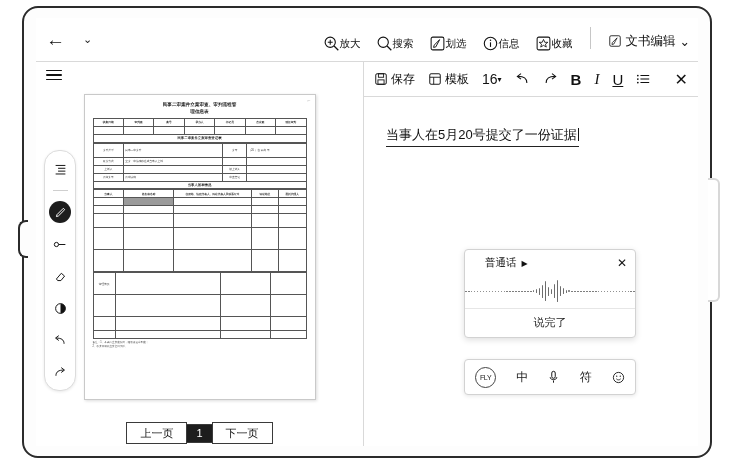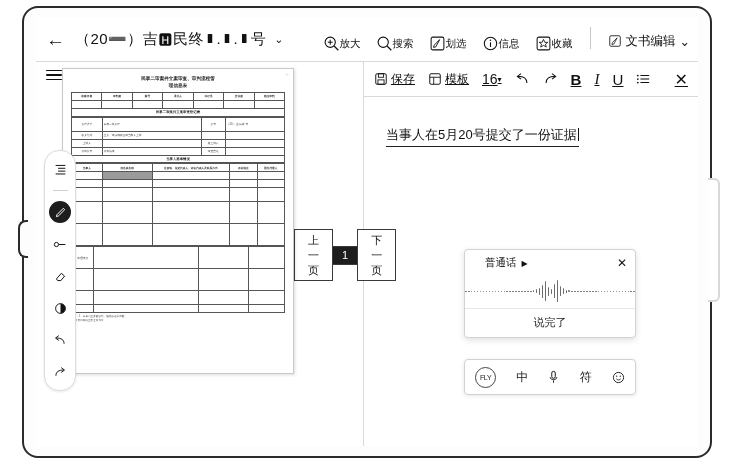--- a/index.html
+++ b/index.html
@@ -138,21 +138,21 @@
     position: relative;
     display: flex;
     height: calc(100% - 44px);
   }
   #left-pane {
     position: relative;
     width: 328px;
     border-right: 1px solid #d9d9d9;
     box-sizing: border-box;
     display: flex;
-    flex-direction: row;
+    flex-direction: column;
   }
   #right-pane {
     position: relative;
     flex: 1;
     display: flex;
     flex-direction: column;
   }
 
   
   #left-head {
@@ -352,21 +352,20 @@
   
   #edit-toolbar {
     height: 34px;
     display: flex;
     align-items: center;
     gap: 13px;
     padding: 0 10px;
     border-bottom: 1px solid #d9d9d9;
     font-size: 14px;
     color: #111;
-    text-decoration: underline;
   }
   .etool {
     display: flex;
     align-items: center;
     gap: 3px;
     cursor: pointer;
     white-space: nowrap;
   }
   .etool .t {
     font-size: 12px;
@@ -492,21 +491,20 @@
 </style>
 </head>
 <body>
 
 <div id="device">
   <div id="bezel-right"></div>
   <div id="screen">
 
     <div id="topbar">
       <div class="back-arrow">←</div>
-      <div class="doc-title">（20➖）吉🅷民终▮.▮.▮号</div>
       <div class="title-caret">⌄</div>
 
       <div id="topbar-tools">
 
         <div class="tool">
           <div class="glyph">
             <svg width="17" height="17" viewBox="0 0 20 20">
                 <circle cx="8.5" cy="8.5" r="6" fill="none" stroke="#111" stroke-width="1.3"></circle>
                 <line x1="13" y1="13" x2="18" y2="18" stroke="#111" stroke-width="1.5"></line>
                 <line x1="5.6" y1="8.5" x2="11.4" y2="8.5" stroke="#111" stroke-width="1.2"></line>

